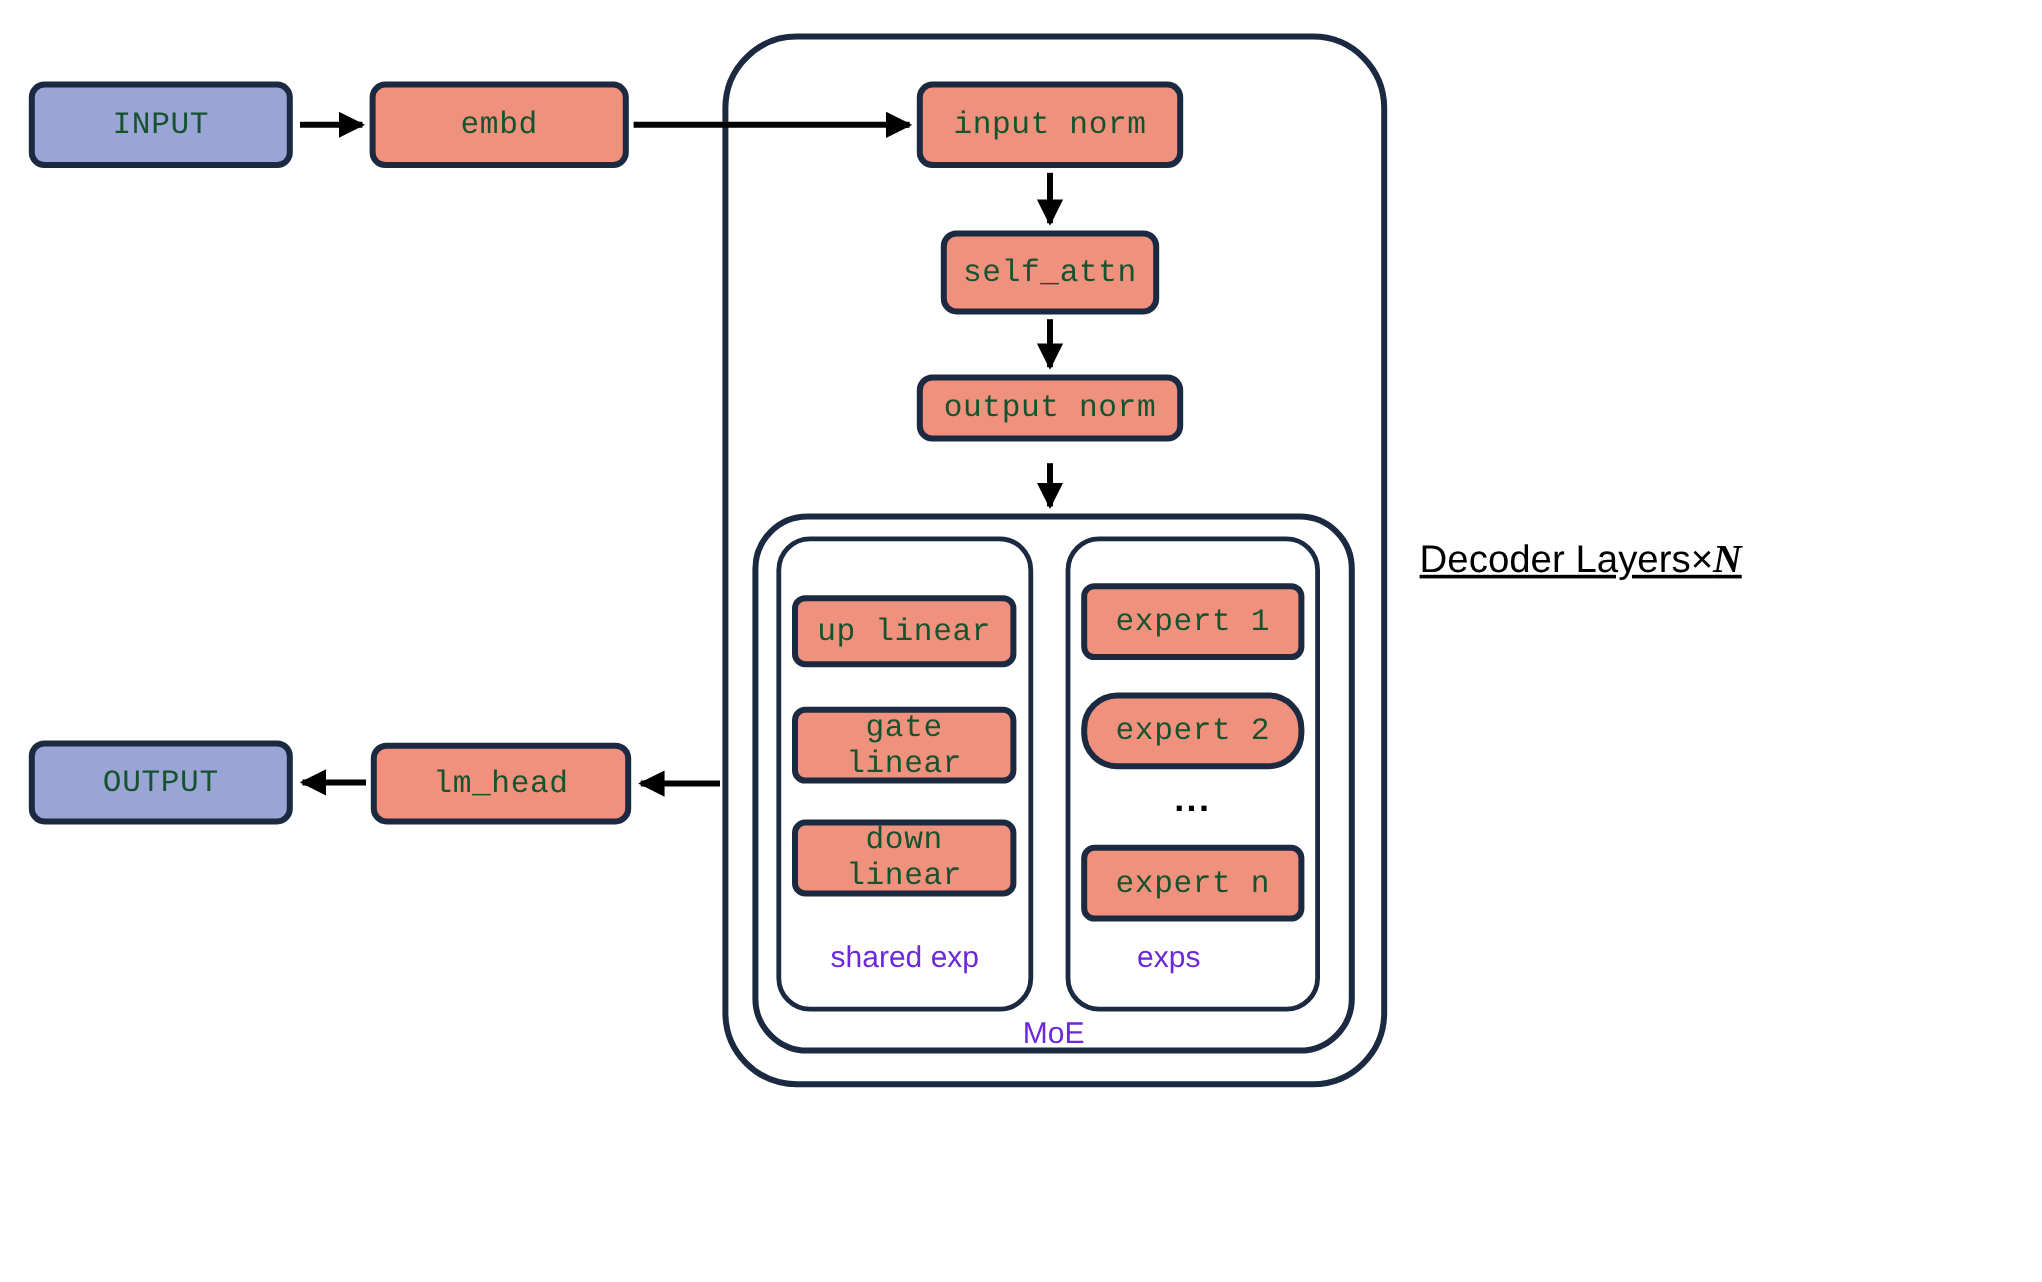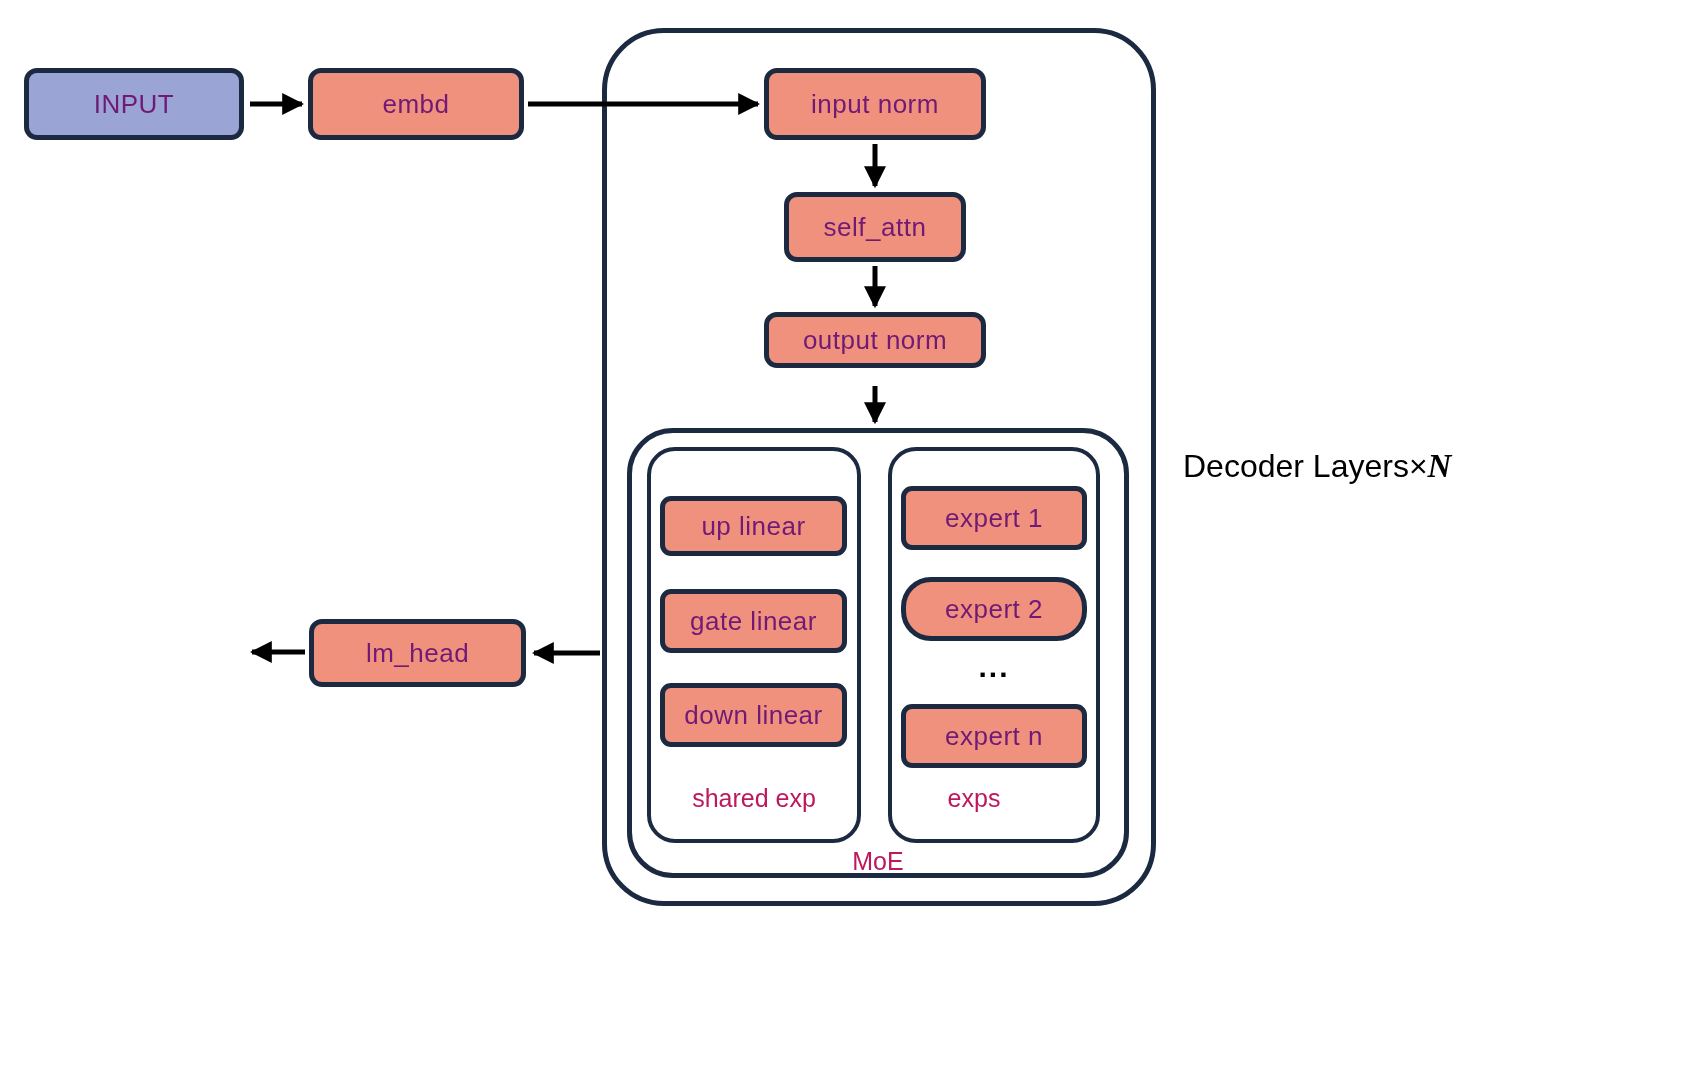--- a/index.html
+++ b/index.html
@@ -14,42 +14,43 @@
     overflow: hidden;
   }
 
   .node {
     position: absolute;
     display: flex;
     align-items: center;
     justify-content: center;
     border: 5px solid var(--outline, #1b2a41);
     border-radius: 13px;
-    color: #701a75;
+    color: #14532d;
     font-size: 26px;
     letter-spacing: 0.5px;
     text-align: center;
+    font-family: Liberation Mono, monospace;
   }
   .node.io    { background: var(--io-fill, #9aa5d6); }
   .node.block { background: var(--block-fill, #f0917e); }
   .node.small-radius { border-radius: 11px; }
 
   .container {
     position: absolute;
     border: 5px solid var(--outline, #1b2a41);
     background: transparent;
   }
   .decoder-container { border-radius: 62px; }
   .moe-container     { border-radius: 46px; }
   .inner-container   { border-radius: 28px; border-width: 4px; }
 
   .sub-label {
     position: absolute;
     text-align: center;
-    color: #be185d;
+    color: #6d28d9;
     font-size: 25px;
   }
 
   .ellipsis-label {
     position: absolute;
     text-align: center;
     color: #000000;
     font-size: 30px;
     font-weight: bold;
     letter-spacing: 2px;
@@ -113,28 +114,29 @@
   <div class="node block small-radius" style="left:901px; top:486px; width:186px; height:64px;">expert 1</div>
 
   <div class="node block small-radius" style="left:901px; top:577px; width:186px; height:64px;border-radius:30px;">expert 2</div>
 
   <div class="ellipsis-label" style="left:901px; top:650px; width:186px;">...</div>
 
   <div class="node block small-radius" style="left:901px; top:704px; width:186px; height:64px;">expert n</div>
 
   <div class="node block" style="left:309px; top:619px; width:217px; height:68px;">lm_head</div>
 
+  <div class="node io" style="left:24px; top:617px; width:220px; height:70px;">OUTPUT</div>
 
   <div class="sub-label" style="left:647px; top:784px; width:214px;">shared exp</div>
 
   <div class="sub-label" style="left:888px; top:784px; width:172px;">exps</div>
 
   <div class="sub-label" style="left:627px; top:847px; width:502px;">MoE</div>
 
-  <div class="caption" style="left:1183px; top:448px;">
+  <div class="caption" style="left:1183px; top:448px;text-decoration:underline;">
     <span>Decoder Layers×</span><span class="n-count">N</span>
   </div>
 
   <svg class="arrows" viewBox="0 0 1702 1068" xmlns="http://www.w3.org/2000/svg">
     <defs>
       <marker id="ah" viewBox="0 0 10 10" refX="9" refY="5" markerWidth="4.4" markerHeight="4.4" orient="auto">
         <path d="M0,0 L10,5 L0,10 Z" fill="#000000"></path>
       </marker>
     </defs>
     <line x1="250" y1="104" x2="302" y2="104" marker-end="url(#ah)"></line>

